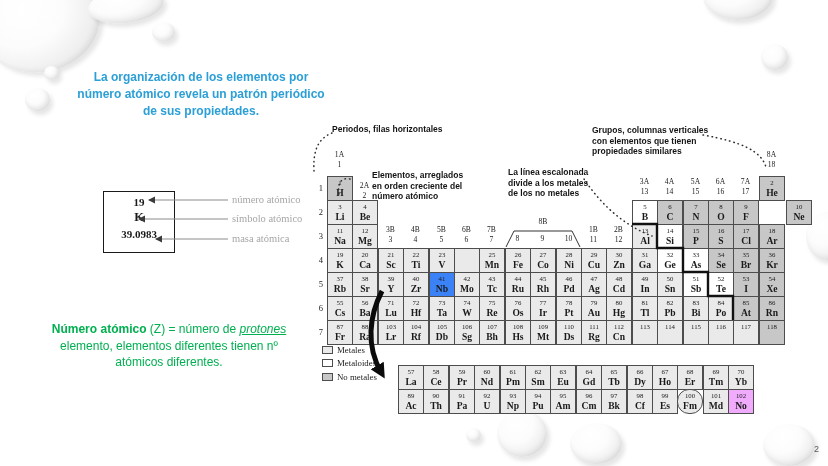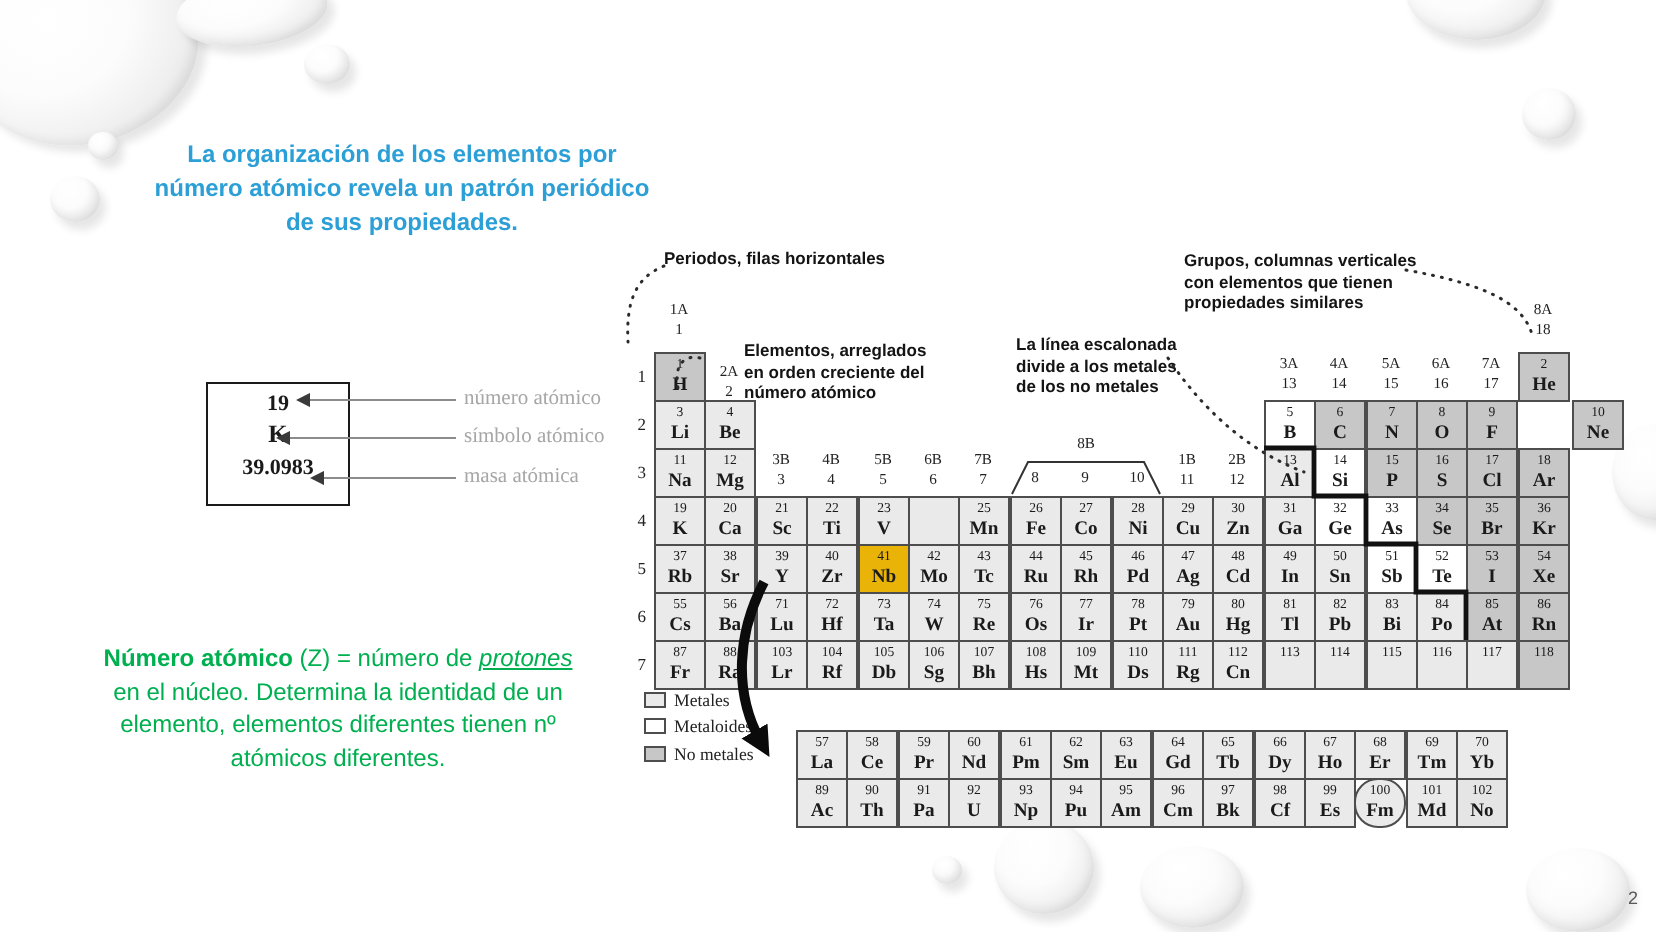--- a/index.html
+++ b/index.html
@@ -69,21 +69,20 @@
     <div class="r1">19</div>
     <div class="r2">K</div>
     <div class="r3">39.0983</div>
   </div>
   <div class="elabel" style="top:194px;">número atómico</div>
   <div class="elabel" style="top:213px;">símbolo atómico</div>
   <div class="elabel" style="top:233px;">masa atómica</div>
 
   <div class="definition">
     <div><span class="b">Número atómico</span><span> (Z) = número de </span><span class="iu">protones</span></div>
-    <div>en el núcleo. Determina la identidad de un</div>
     <div>elemento, elementos diferentes tienen nº</div>
     <div>atómicos diferentes.</div>
   </div>
 
   <div class="ann" style="left:332px;top:124px;">Periodos, filas horizontales</div>
   <div class="ann" style="left:372px;top:170px;">
     <div>Elementos, arreglados</div>
     <div>en orden creciente del</div>
     <div>número atómico</div>
   </div>
@@ -252,21 +251,21 @@
         <div class="sym">Sr</div>
       </div>
       <div class="cell" style="left: 378px; top: 272px; width: 26px; height: 25px; background: rgb(234, 234, 234);">
         <div class="num">39</div>
         <div class="sym">Y</div>
       </div>
       <div class="cell" style="left: 403px; top: 272px; width: 26px; height: 38px; background: rgb(234, 234, 234);">
         <div class="num">40</div>
         <div class="sym">Zr</div>
       </div>
-      <div class="cell" style="left: 429px; top: 272px; width: 26px; height: 25px; background: #eab308;">
+      <div class="cell" style="left: 429px; top: 272px; width: 26px; height: 25px; background: #3b82f6;">
         <div class="num">41</div>
         <div class="sym">Nb</div>
       </div>
       <div class="cell" style="left: 454px; top: 272px; width: 26px; height: 25px; background: rgb(234, 234, 234);">
         <div class="num">42</div>
         <div class="sym">Mo</div>
       </div>
       <div class="cell" style="left: 479px; top: 272px; width: 26px; height: 25px; background: rgb(234, 234, 234);">
         <div class="num">43</div>
         <div class="sym">Tc</div>
@@ -560,21 +559,21 @@
         <div class="sym">Es</div>
       </div>
       <div class="cell" style="left: 677px; top: 389px; width: 26px; height: 25px; background: rgb(234, 234, 234); border-radius: 12px;">
         <div class="num">100</div>
         <div class="sym">Fm</div>
       </div>
       <div class="cell" style="left: 703px; top: 389px; width: 26px; height: 25px; background: rgb(234, 234, 234);">
         <div class="num">101</div>
         <div class="sym">Md</div>
       </div>
-      <div class="cell" style="left: 728px; top: 389px; width: 26px; height: 25px; background: #e5e5e5;">
+      <div class="cell" style="left: 728px; top: 389px; width: 26px; height: 25px; background: #f0abfc;">
         <div class="num">102</div>
         <div class="sym">No</div>
       </div>
       <div class="pnum" style="left: 311px; top: 183px;">1</div>
       <div class="pnum" style="left: 311px; top: 207px;">2</div>
       <div class="pnum" style="left: 311px; top: 231px;">3</div>
       <div class="pnum" style="left: 311px; top: 255px;">4</div>
       <div class="pnum" style="left: 311px; top: 279px;">5</div>
       <div class="pnum" style="left: 311px; top: 303px;">6</div>
       <div class="pnum" style="left: 311px; top: 327px;">7</div>

